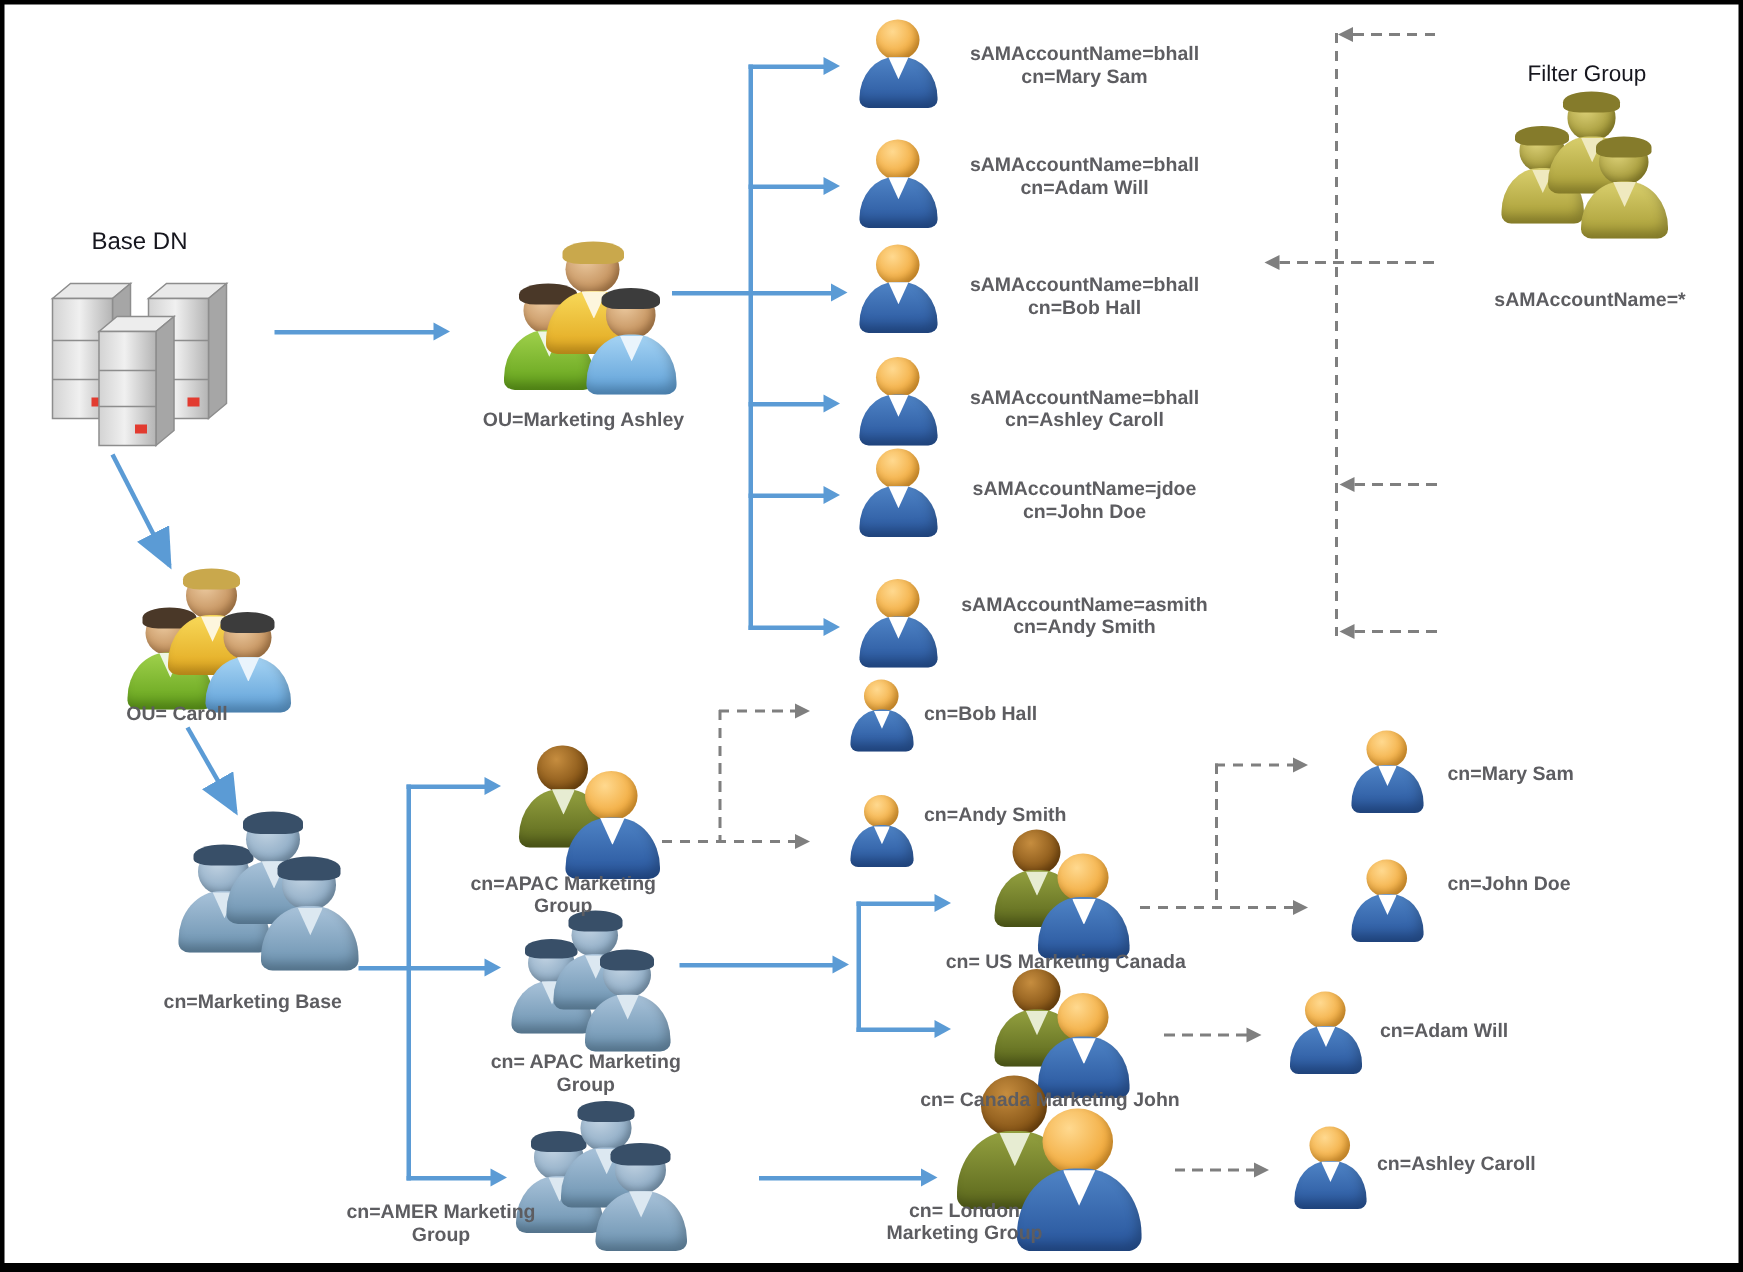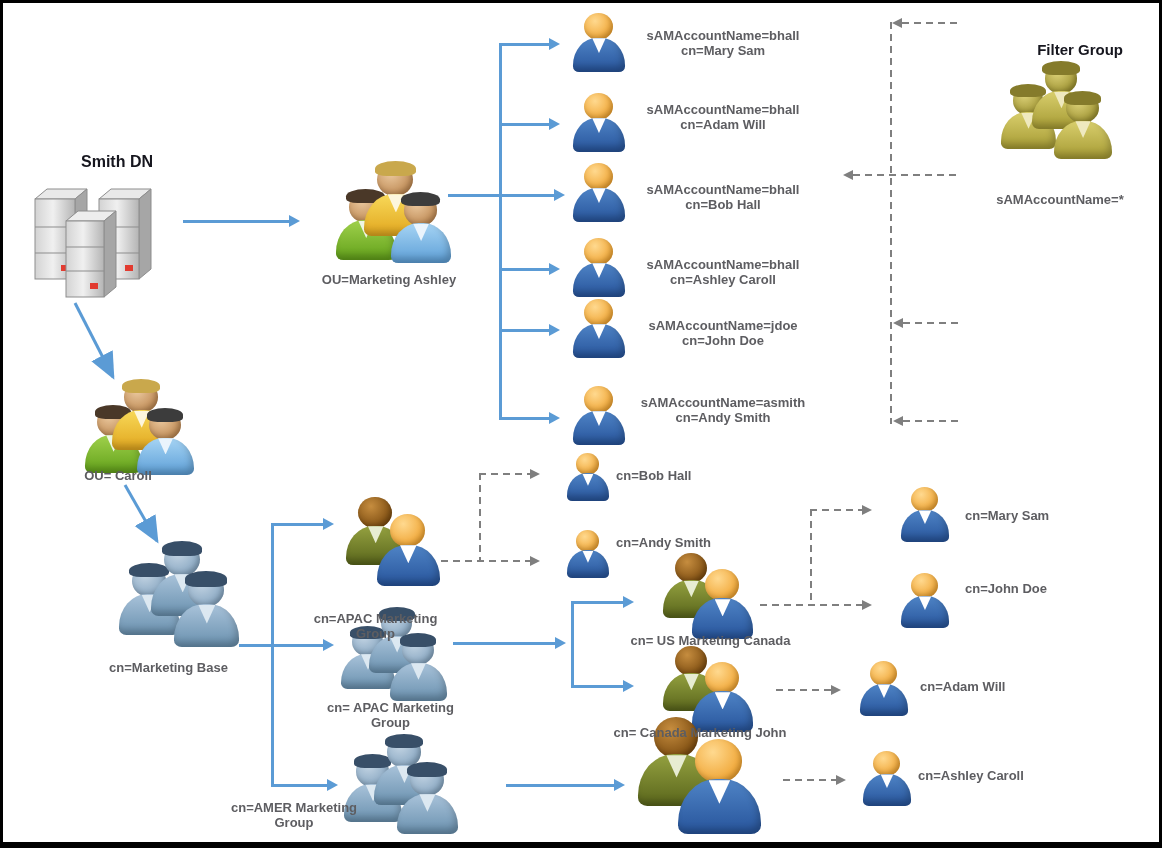--- a/index.html
+++ b/index.html
@@ -8,21 +8,21 @@
   
   .hline{position:absolute;height:3px;background:#5b9bd5;}
   .vline{position:absolute;width:3px;background:#5b9bd5;}
   .ar{position:absolute;width:0;height:0;border-top:6px solid transparent;border-bottom:6px solid transparent;border-left:11px solid #5b9bd5;}
   
   .dh{position:absolute;height:2px;background:repeating-linear-gradient(90deg,#7f7f7f 0 7px,transparent 7px 12px);}
   .dv{position:absolute;width:2px;background:repeating-linear-gradient(180deg,#7f7f7f 0 7px,transparent 7px 12px);}
   .dar{position:absolute;width:0;height:0;border-top:5px solid transparent;border-bottom:5px solid transparent;border-left:10px solid #7f7f7f;}
   .dal{position:absolute;width:0;height:0;border-top:5px solid transparent;border-bottom:5px solid transparent;border-right:10px solid #7f7f7f;}
   
-  .ttl{position:absolute;font-size:16px;font-weight:bold;color:#16161e;text-align:right;}
+  .ttl{position:absolute;font-size:16px;font-weight:normal;color:#16161e;text-align:center;}
   .lbl{position:absolute;font-size:13px;font-weight:bold;color:#5d5d61;line-height:15px;text-align:center;}
   .lbl-l{position:absolute;font-size:13px;font-weight:bold;color:#5d5d61;white-space:nowrap;text-align:left;}
   
   .icon{position:absolute;}
   .person{position:absolute;display:block;}
   .person i{position:absolute;display:block;}
   .p-head{left:21%;top:0;width:56%;height:46%;border-radius:50%;box-shadow:inset -2px -3px 5px rgba(0,0,0,.22);}
   .p-hair{left:17%;top:-3%;width:64%;height:21%;border-radius:60% 60% 35% 35%;}
   .p-body{left:0;bottom:0;width:100%;height:58%;border-radius:46% 46% 12% 12% / 80% 80% 16% 16%;box-shadow:inset -3px -5px 7px rgba(0,0,0,.22);}
   .p-collar{left:37%;top:43%;width:26%;height:25%;clip-path:polygon(0 0,100% 0,50% 100%);}
@@ -99,21 +99,21 @@
   <div class="dh" style="left:807px;top:506px;width:53px"></div>
   <div class="dar" style="left:859px;top:502px"></div>
   <div class="dh" style="left:757px;top:601px;width:103px"></div>
   <div class="dar" style="left:859px;top:597px"></div>
 
   <div class="dh" style="left:773px;top:686px;width:56px"></div>
   <div class="dar" style="left:828px;top:682px"></div>
   <div class="dh" style="left:780px;top:776px;width:54px"></div>
   <div class="dar" style="left:833px;top:772px"></div>
 
-  <div class="ttl" style="left:30px;top:150px;width:120px">Smith DN</div>
+  <div class="ttl" style="left:30px;top:150px;width:120px">Base DN</div>
   <svg width="130" height="124" viewBox="0 0 130 124" style="left:28px;top:172px">
     <defs>
       <linearGradient id="srvF" x1="0" y1="0" x2="1" y2="0">
         <stop offset="0" stop-color="#d3d3d3"></stop>
           <stop offset="0.45" stop-color="#f0f0f0"></stop>
           <stop offset="1" stop-color="#b4b4b4"></stop>
       </linearGradient>
     </defs>
     <g stroke="#8d8d8d" stroke-width="1">
       <g transform="translate(4,14)">
@@ -405,25 +405,26 @@
   <div class="ttl" style="left:990px;top:38px;width:130px;font-size:15px">Filter Group</div>
   <div class="lbl" style="left:982px;top:189px;width:150px">sAMAccountName=*</div>
 
   <div class="lbl" style="left:625px;top:25px;width:190px"><span>sAMAccountName=bhall</span><br><span>cn=Mary Sam</span></div>
   <div class="lbl" style="left:625px;top:99px;width:190px"><span>sAMAccountName=bhall</span><br><span>cn=Adam Will</span></div>
   <div class="lbl" style="left:625px;top:179px;width:190px"><span>sAMAccountName=bhall</span><br><span>cn=Bob Hall</span></div>
   <div class="lbl" style="left:625px;top:254px;width:190px"><span>sAMAccountName=bhall</span><br><span>cn=Ashley Caroll</span></div>
   <div class="lbl" style="left:625px;top:315px;width:190px"><span>sAMAccountName=jdoe</span><br><span>cn=John Doe</span></div>
   <div class="lbl" style="left:625px;top:392px;width:190px"><span>sAMAccountName=asmith</span><br><span>cn=Andy Smith</span></div>
 
-  <div class="lbl" style="left:300px;top:608px;width:145px"><span>cn=APAC Marketing</span><br><span>Group</span></div>
+  <div class="lbl" style="left:300px;top:578px;width:145px"><span>cn=APAC Marketing</span><br><span>Group</span></div>
   <div class="lbl" style="left:310px;top:697px;width:155px"><span>cn= APAC Marketing</span><br><span>Group</span></div>
   <div class="lbl" style="left:216px;top:797px;width:150px"><span>cn=AMER Marketing</span><br><span>Group</span></div>
   <div class="lbl" style="left:615px;top:630px;width:185px">cn= US Marketing Canada</div>
   <div class="lbl" style="left:597px;top:722px;width:200px">cn= Canada Marketing John</div>
+  <div class="lbl" style="left:570px;top:796px;width:140px"><span>cn= London</span><br><span>Marketing Group</span></div>
 
   <div class="lbl-l" style="left:613px;top:465px">cn=Bob Hall</div>
   <div class="lbl-l" style="left:613px;top:532px">cn=Andy Smith</div>
   <div class="lbl-l" style="left:962px;top:505px">cn=Mary Sam</div>
   <div class="lbl-l" style="left:962px;top:578px">cn=John Doe</div>
   <div class="lbl-l" style="left:917px;top:676px">cn=Adam Will</div>
   <div class="lbl-l" style="left:915px;top:765px">cn=Ashley Caroll</div>
 
 </div>
 

